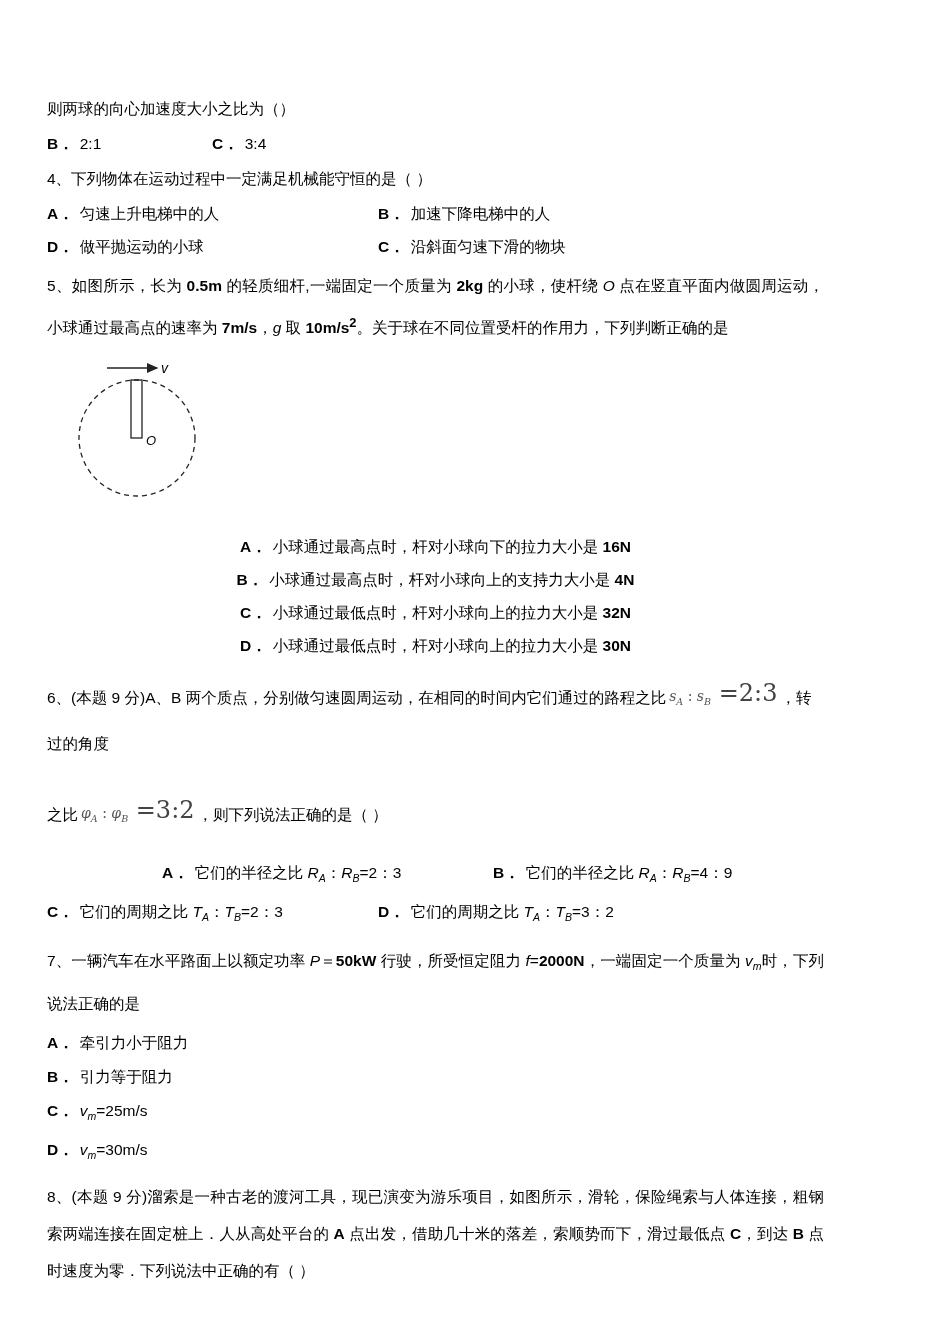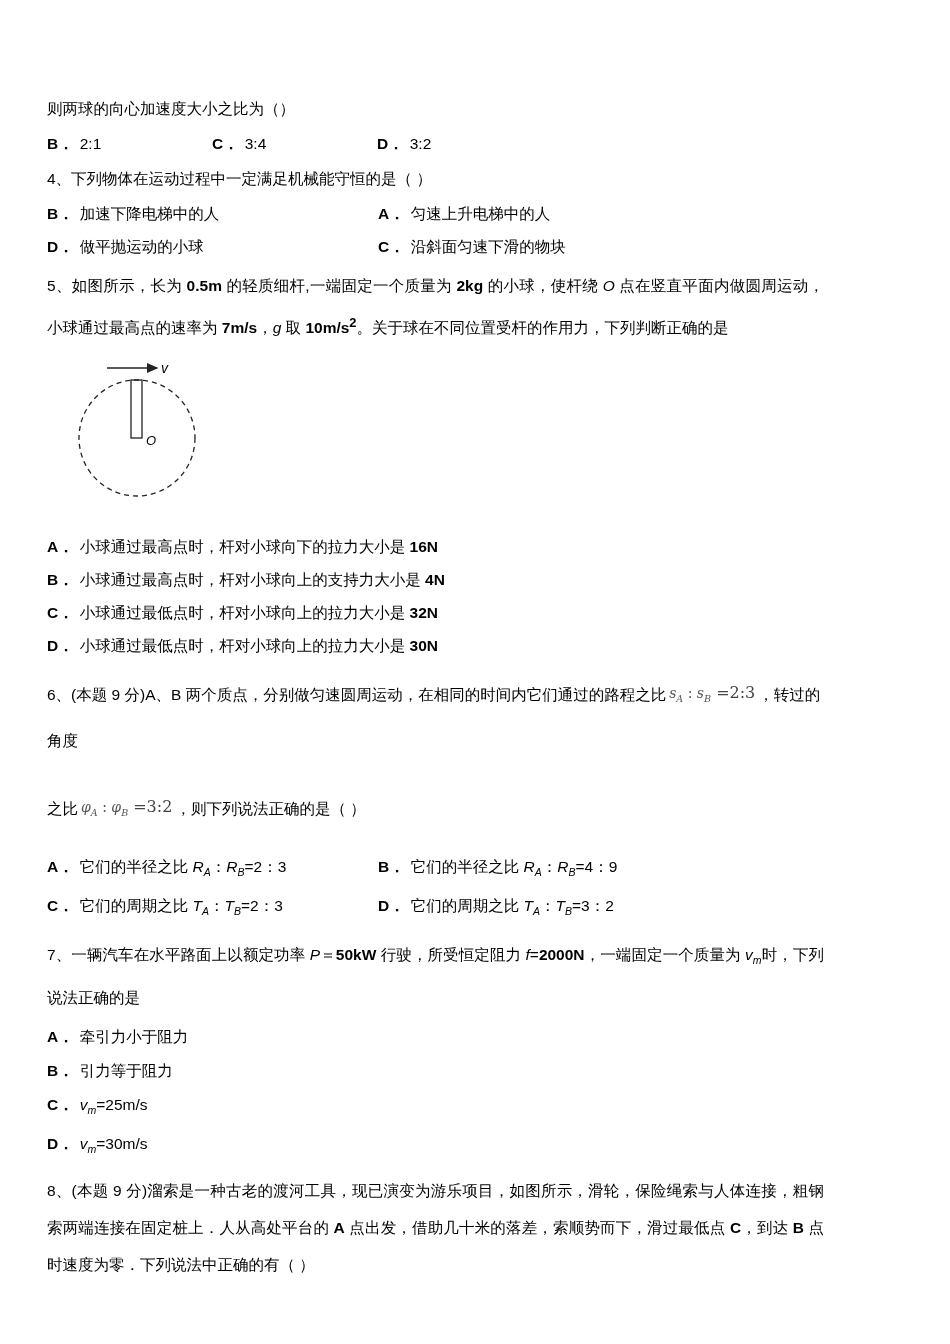--- a/index.html
+++ b/index.html
@@ -17,43 +17,42 @@
   .opt-row{display:flex;line-height:33px;}
   .opt-row .opt{flex:0 0 auto;}
   .cols4 .opt{width:165px;}
   .cols2 .opt{width:331px;}
   .opt-line{line-height:33px;}
   .opt-label{font-weight:bold;margin-right:6px;}
   sub{font-size:0.68em;}
   sub.it{font-style:italic;}
   sup.bd{font-weight:bold;}
   .math{font-family:"DejaVu Serif","Liberation Serif",serif;color:#555;font-size:14px;vertical-align:2px;padding:0 3px;}
-  .math .big{font-size:16px;color:#444;}
+  .math .big{font-size:24px;color:#444;}
   .q6-line{line-height:42px;}
   .diagram{margin:6px 0 0 12px;height:150px;}
   .mt4{margin-top:4px;} .mt6{margin-top:6px;} .mt8{margin-top:8px;}
-  .mt10{margin-top:10px;} .mt16{margin-top:16px;} .mt24{margin-top:24px;} .mt28{margin-top:28px;}
+  .mt10{margin-top:10px;} .mt16{margin-top:16px;justify-content:flex-end;} .mt24{margin-top:24px;} .mt28{margin-top:28px;text-align:center;}
   .q7opts .opt-line{line-height:34px;}
 </style>
 </head>
 <body>
 
 <div class="page">
 
   <div class="stem">则两球的向心加速度大小之比为（）</div>
   <div class="opt-row cols4">
     <span class="opt"><b class="opt-label">B．</b><span>2:1</span></span>
     <span class="opt"><b class="opt-label">C．</b><span>3:4</span></span>
-    <span class="opt"><b class="opt-label">D．</b><span>3:2</span></span>
   </div>
 
   <div class="stem">4、下列物体在运动过程中一定满足机械能守恒的是（  ）</div>
   <div class="opt-row cols2">
+    <span class="opt"><b class="opt-label">A．</b><span>匀速上升电梯中的人</span></span>
     <span class="opt"><b class="opt-label">B．</b><span>加速下降电梯中的人</span></span>
-    <span class="opt"><b class="opt-label">A．</b><span>匀速上升电梯中的人</span></span>
   </div>
   <div class="opt-row cols2">
     <span class="opt"><b class="opt-label">D．</b><span>做平抛运动的小球</span></span>
     <span class="opt"><b class="opt-label">C．</b><span>沿斜面匀速下滑的物块</span></span>
   </div>
 
   <div class="stem mt4"><span>5、如图所示，长为 </span><b>0.5m</b><span> 的轻质细杆,一端固定一个质量为 </span><b>2kg</b><span> 的小球，使杆绕 </span><i>O</i><span> 点在竖直平面内做圆周运动，小球通过最高点的速率为 </span><b>7m/s</b><span>，</span><i>g</i><span> 取 </span><b>10m/s</b><sup class="bd">2</sup><span>。关于球在不同位置受杆的作用力，下列判断正确的是</span></div>
 
   <div class="diagram">
     <svg width="170" height="150" viewBox="0 0 170 150" xmlns="http://www.w3.org/2000/svg">

